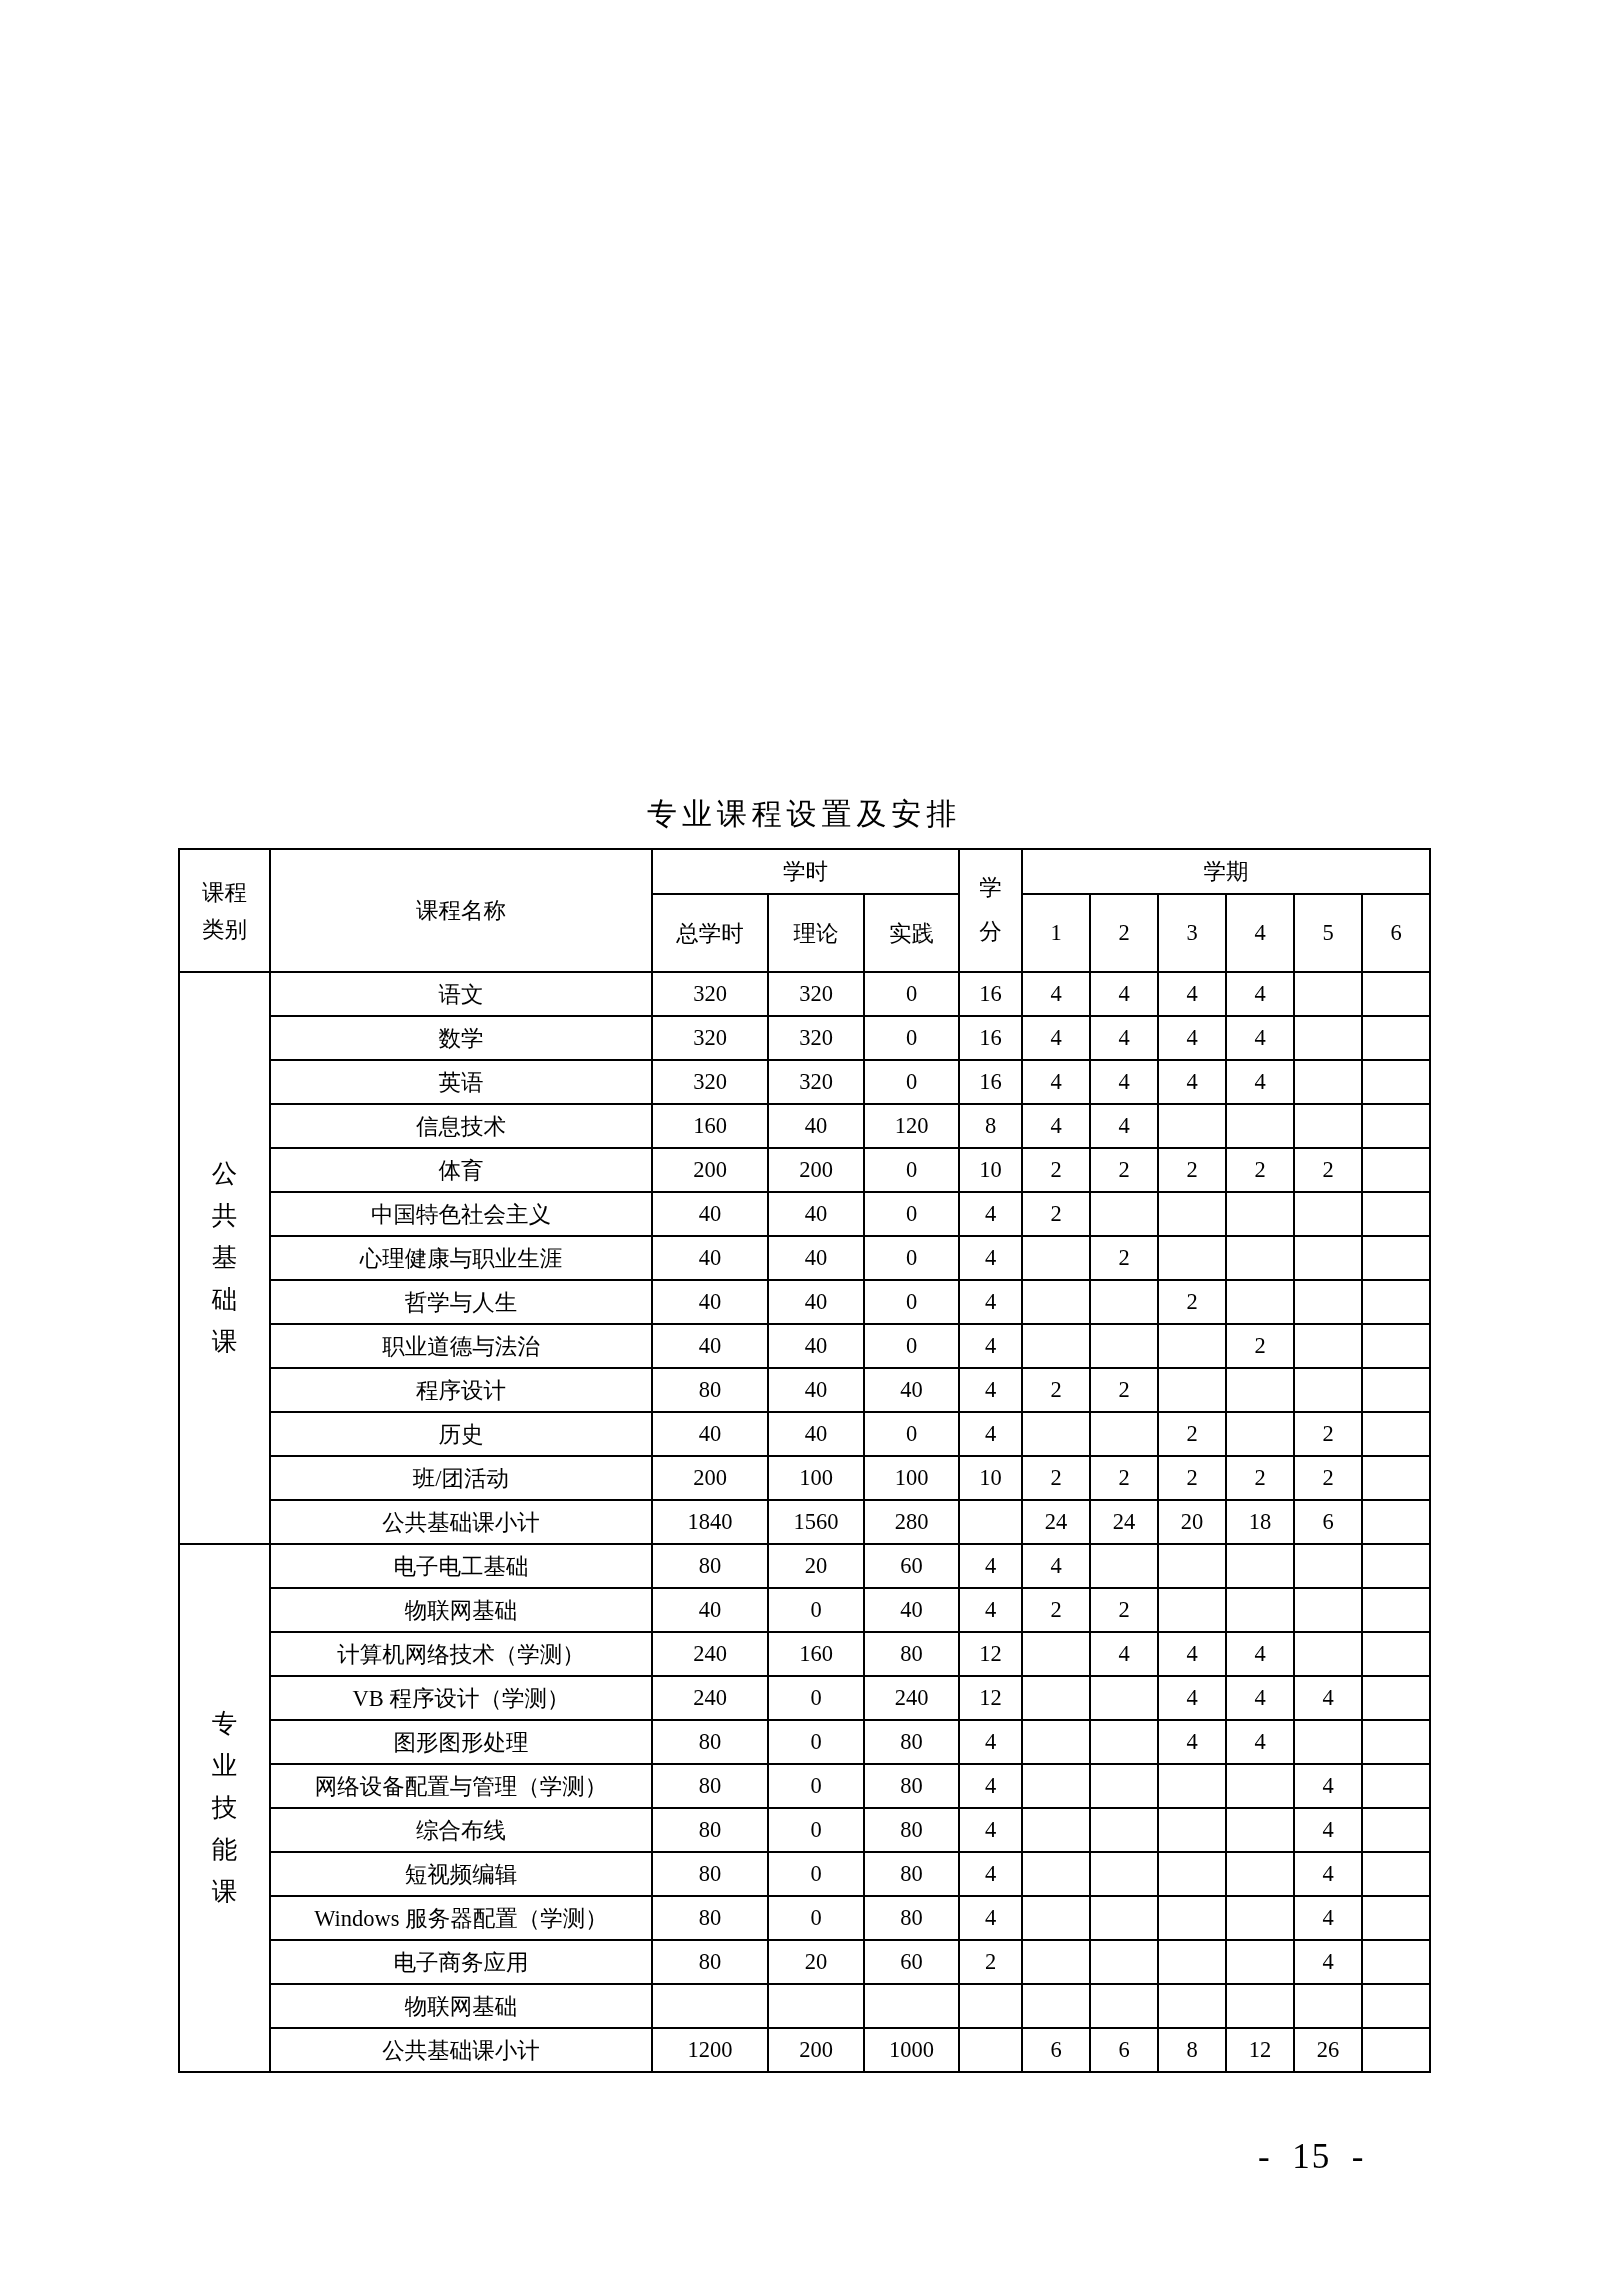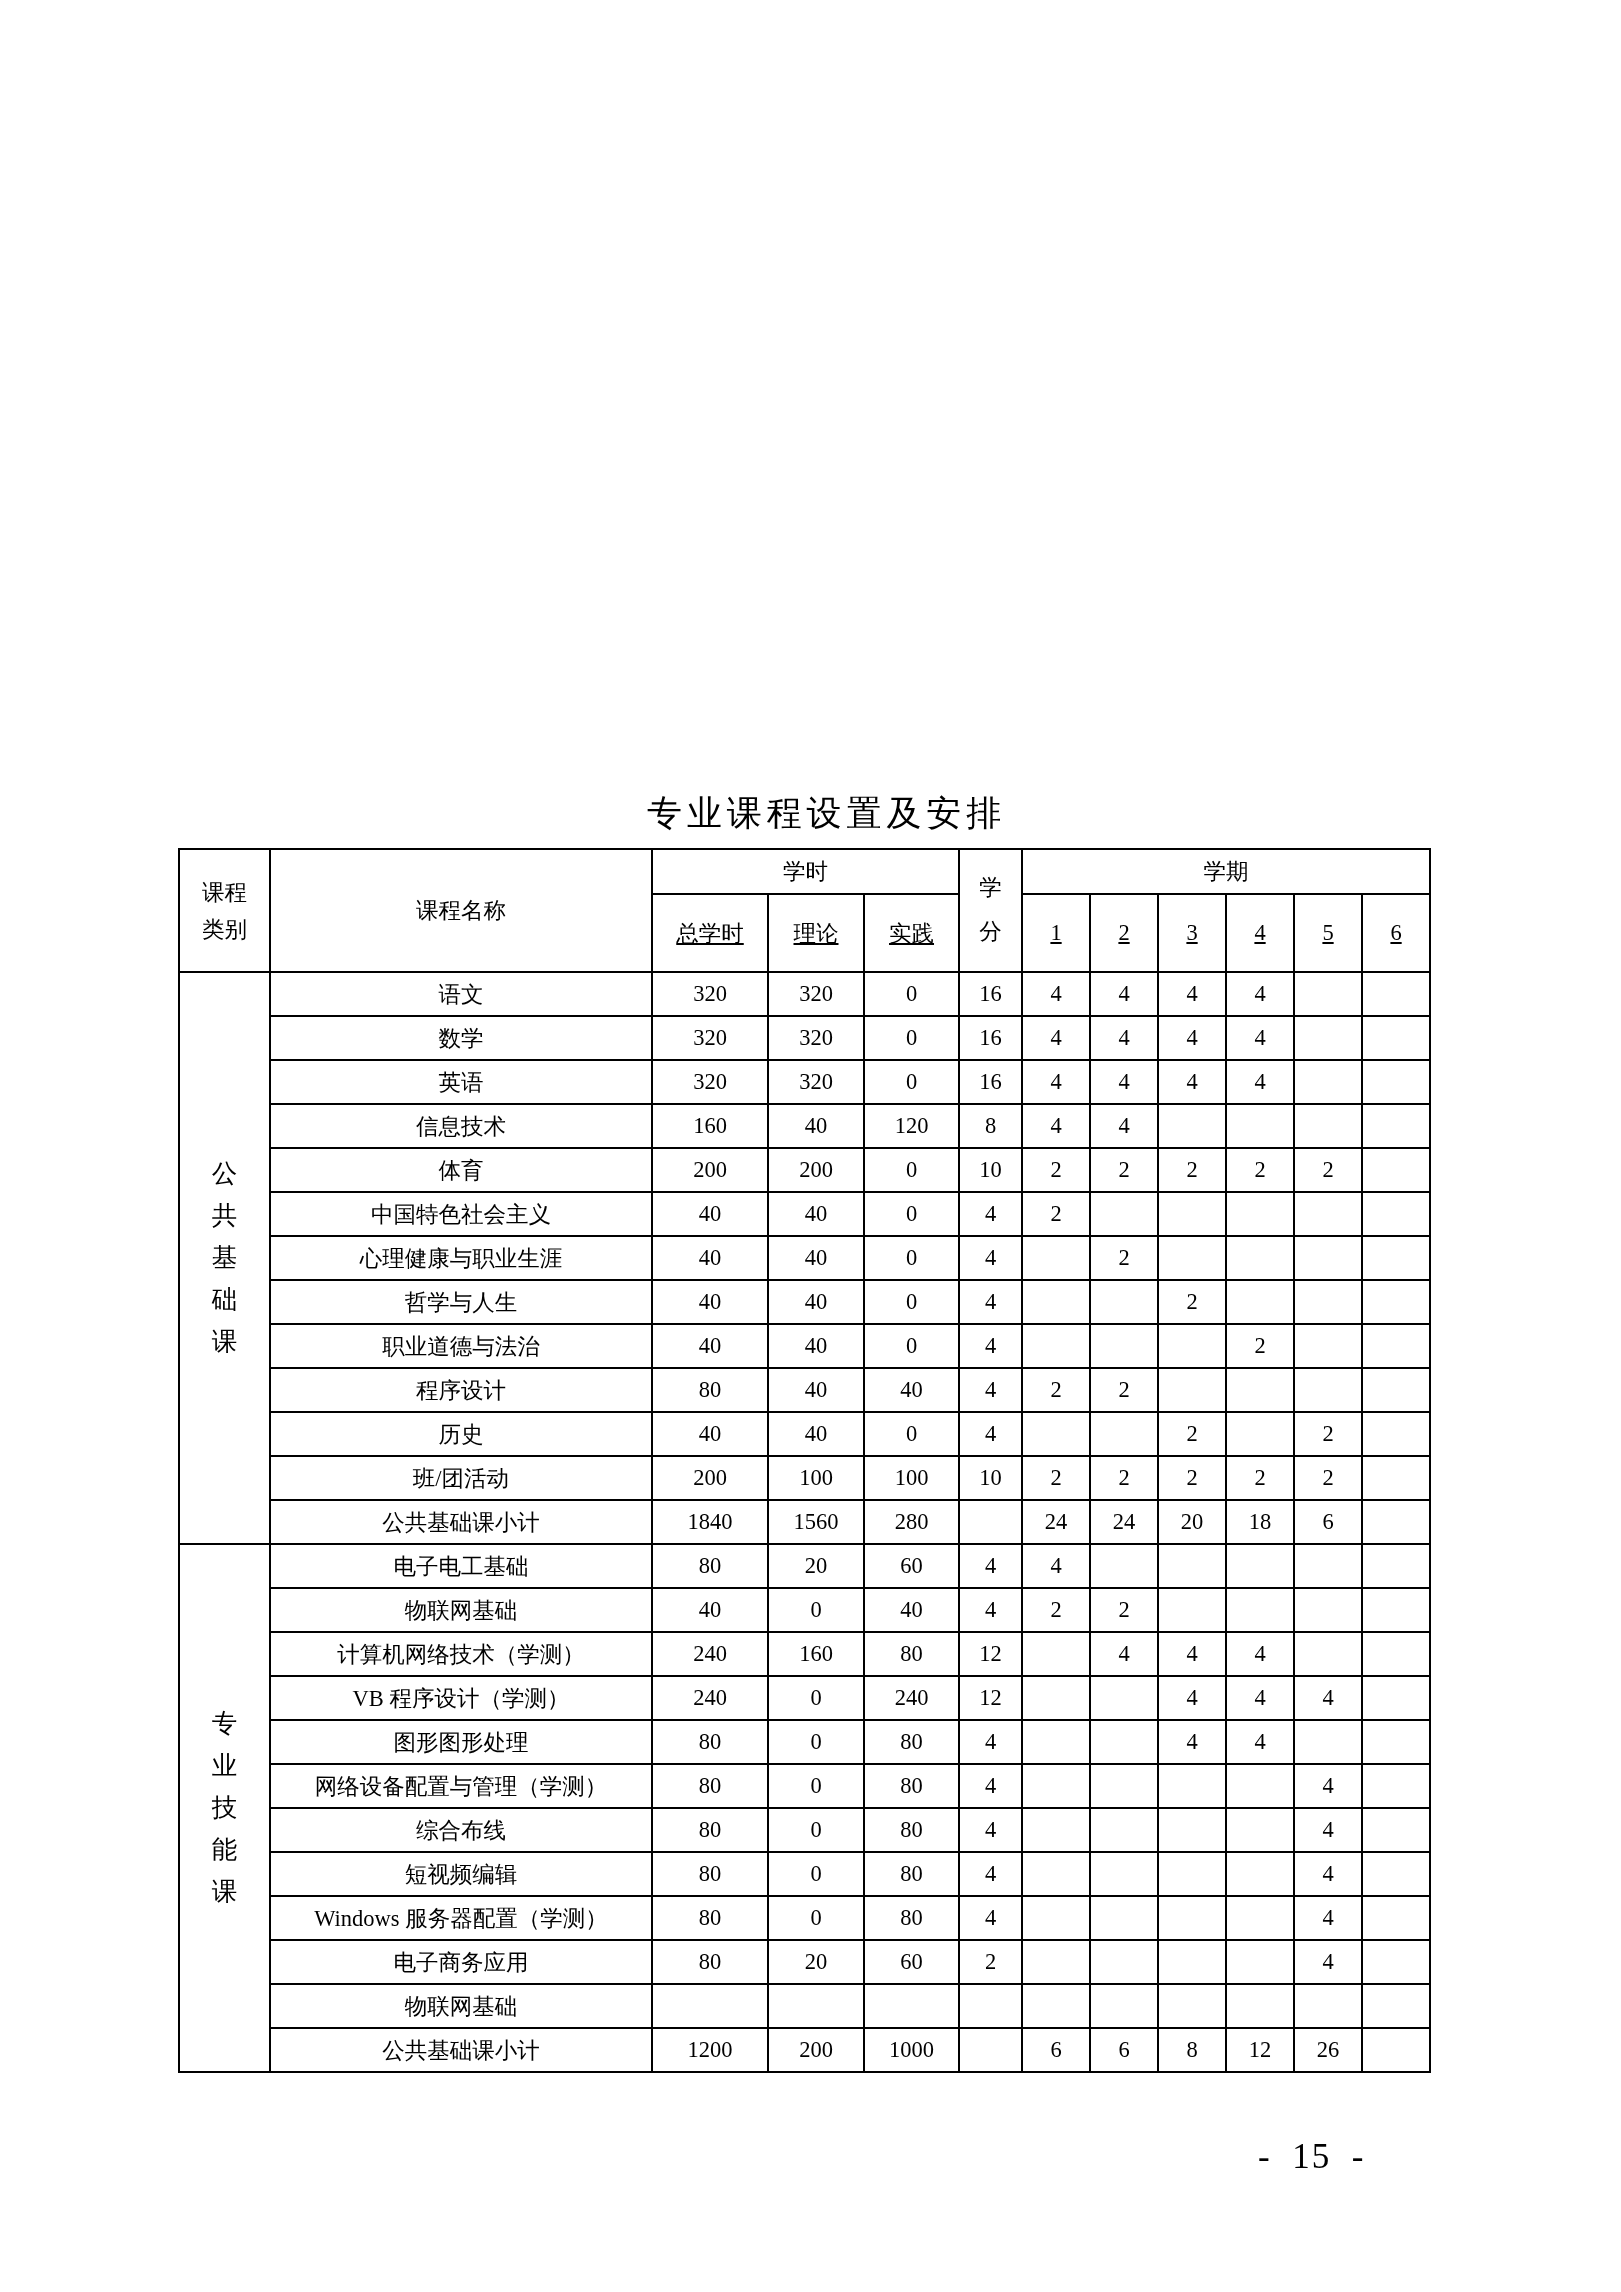--- a/index.html
+++ b/index.html
@@ -11,42 +11,42 @@
     position: relative;
   }
   .page {
     position: absolute; left: 0; top: 0;
     width: 1621px; height: 2293px;
     background: #ffffff;
   }
   .page-title {
     position: absolute;
     left: 647px; top: 790px;
-    font-size: 35px;
+    font-size: 30px;
     letter-spacing: 4.9px;
     white-space: nowrap;
     line-height: 47px;
   }
   table.course-table {
     position: absolute;
     left: 178px; top: 848px;
     border-collapse: collapse;
     table-layout: fixed;
     width: 1249px;
   }
   table.course-table td {
     border: 2px solid #000000;
     text-align: center;
     vertical-align: middle;
     padding: 0;
     font-size: 22.5px;
     overflow: hidden;
   }
   tr.header-row-1 { height: 45px; padding-left: 7px; }
-  tr.header-row-2 { height: 78px; text-decoration: underline; }
+  tr.header-row-2 { height: 78px; }
   tr.data-row     { height: 44px; }
   td.category-header div { line-height: 37px; }
   td.credits-header {
     line-height: 1;
   }
   td.credits-header .stack {
     display: flex; flex-direction: column;
     align-items: center; justify-content: center;
     gap: 21.6px;
   }

